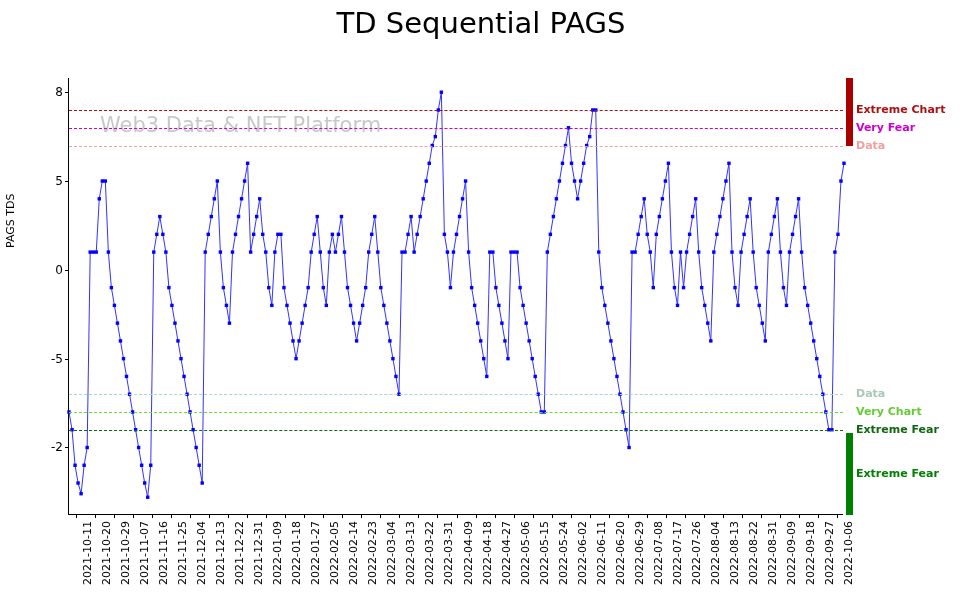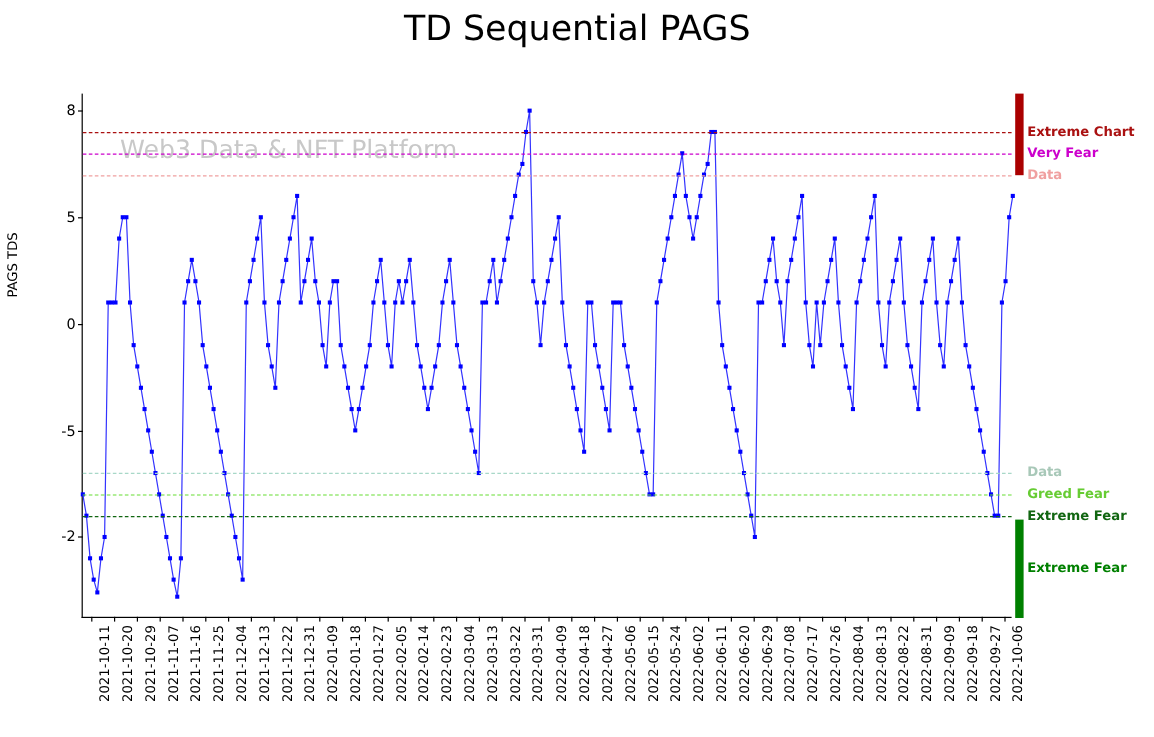--- a/index.html
+++ b/index.html
@@ -427,21 +427,21 @@
         <div class="hline" style="top: 333.967px; border-top-style: dashed; border-top-color: rgb(102, 221, 51);"></div>
         <div class="hline" style="top: 351.732px; border-top-style: dashed; border-top-color: rgb(17, 102, 17);"></div>
       </div>
   </div>
 
   <div id="band-labels">
       <div class="band-label" style="color: rgb(170, 17, 17); left: 856px; top: 102.976px;">Extreme Chart</div>
       <div class="band-label" style="color: rgb(204, 0, 204); left: 856px; top: 120.74px;">Very Fear</div>
       <div class="band-label" style="color: rgb(240, 160, 160); left: 856px; top: 138.504px;">Data</div>
       <div class="band-label" style="color: rgb(168, 200, 184); left: 856px; top: 387.203px;">Data</div>
-      <div class="band-label" style="color: rgb(102, 204, 51); left: 856px; top: 404.967px;">Greed Fear</div>
+      <div class="band-label" style="color: rgb(102, 204, 51); left: 856px; top: 404.967px;">Very Chart</div>
       <div class="band-label" style="color: rgb(17, 102, 17); left: 856px; top: 422.732px;">Extreme Fear</div>
       <div class="band-label" style="color: rgb(0, 128, 0); left: 856px; top: 467.142px;">Extreme Fear</div>
     </div>
   <div id="colorbars">
       <div class="cbar" style="left: 846px; top: 78px; height: 67.5041px; background: rgb(170, 0, 0);"></div>
       <div class="cbar" style="left: 846px; top: 433.285px; height: 81.7154px; background: rgb(0, 128, 0);"></div>
     </div>
 </div>
 
 </body></html>

